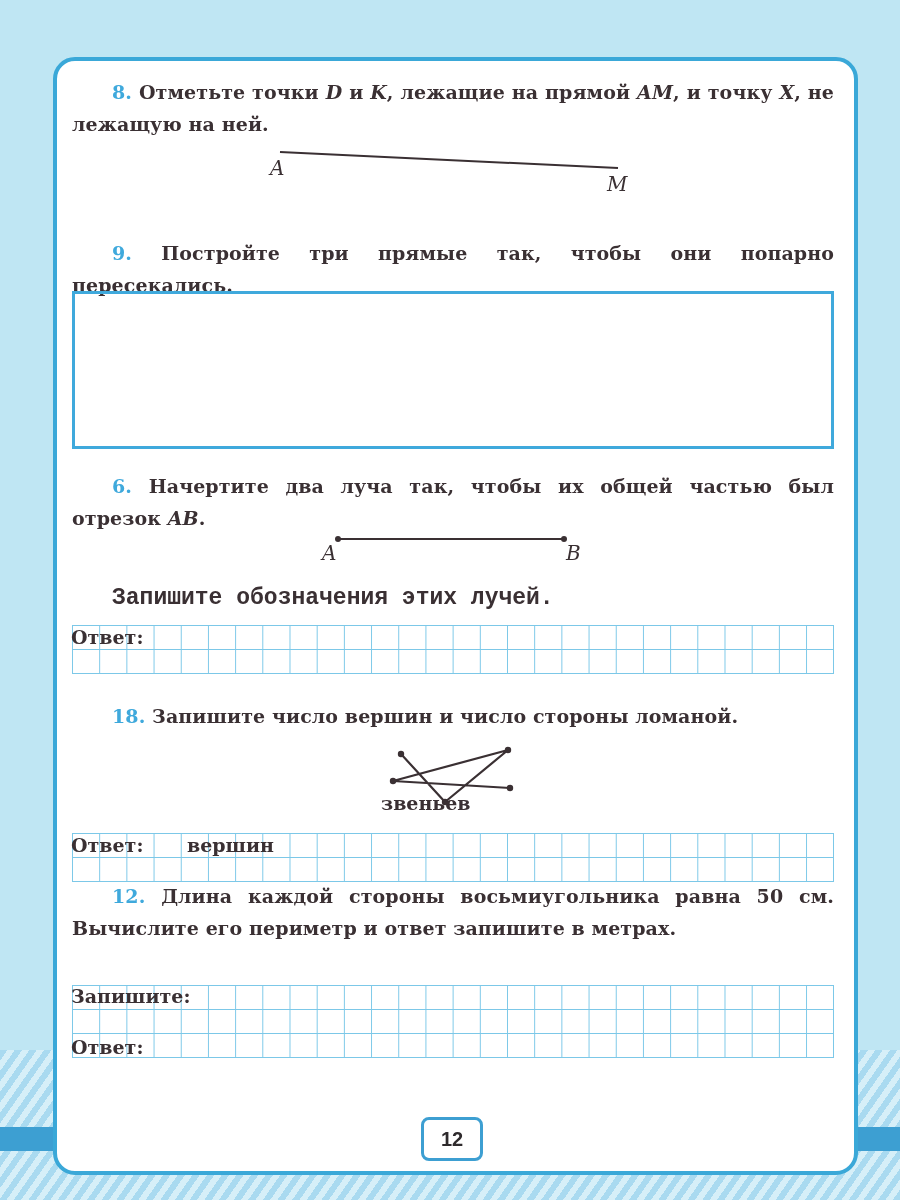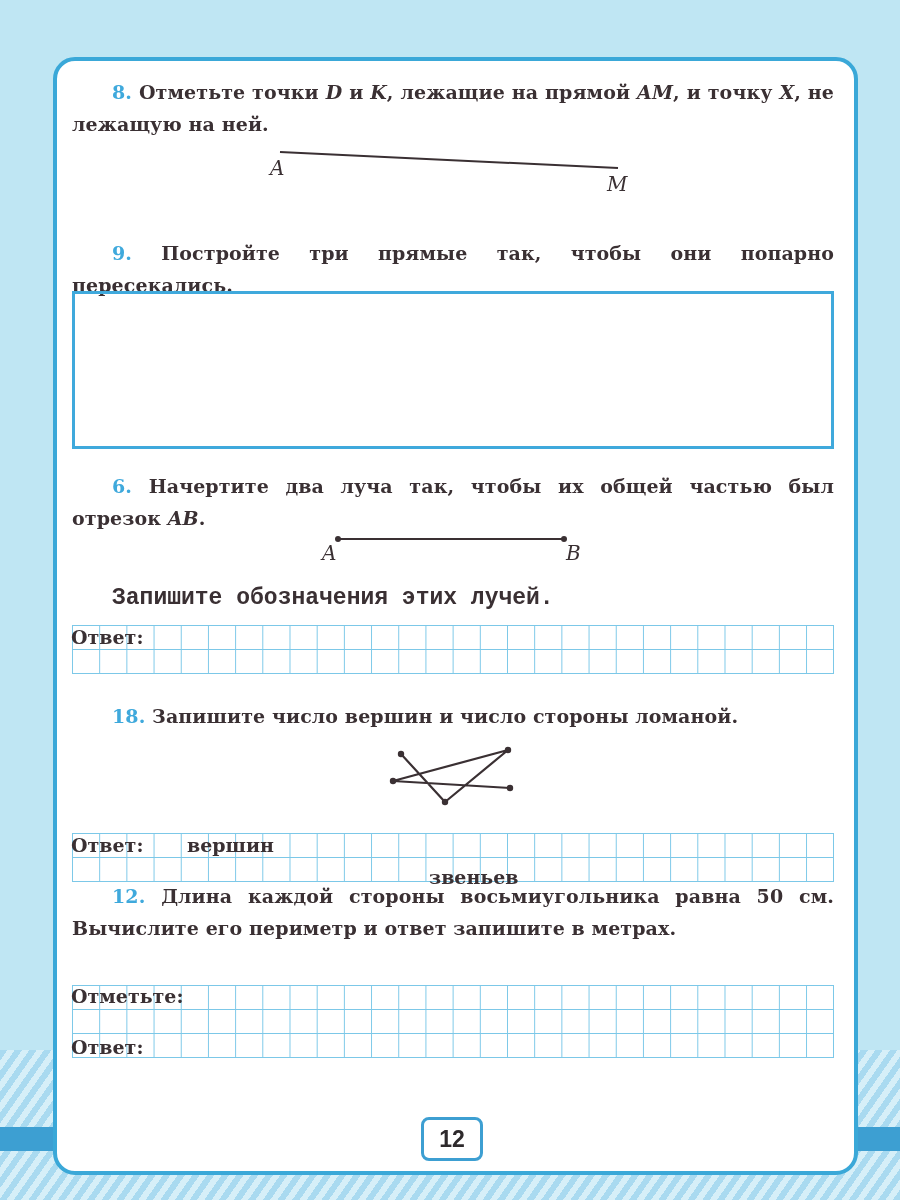--- a/index.html
+++ b/index.html
@@ -29,21 +29,21 @@
     border-radius: 22px;
   }
   .bottom-band {
     position: absolute; left: 0; top: 1127px; width: 900px; height: 24px;
     background: #3d9fd2;
   }
   .page-num {
     position: absolute; left: 421px; top: 1117px; width: 62px; height: 44px;
     background: #ffffff; border: 3px solid #3d9fd2; border-radius: 8px;
     font-family: "Liberation Sans", sans-serif; font-weight: bold;
-    font-size: 23px; color: #2e2a2c;
+    font-size: 20px; color: #2e2a2c;
     display: flex; align-items: center; justify-content: center;
   }
   .task {
     position: absolute; left: 72px; width: 762px;
     font-size: 19px; line-height: 32px; font-weight: bold;
     text-align: justify; text-indent: 40px;
     letter-spacing: 0.1px;
   }
   .task .num { color: #3fa9dc; }
   .it { font-style: italic; font-family: "DejaVu Serif", serif; }
@@ -131,24 +131,24 @@
   <circle cx="401" cy="754" r="3.2" fill="#3a3033"></circle>
   <circle cx="445" cy="802" r="3.2" fill="#3a3033"></circle>
   <circle cx="508" cy="750" r="3.2" fill="#3a3033"></circle>
   <circle cx="393" cy="781" r="3.2" fill="#3a3033"></circle>
   <circle cx="510" cy="788" r="3.2" fill="#3a3033"></circle>
 </svg>
 
 <div class="grid" style="top:833px;height:49px;"></div>
 <span class="grid-label" style="left:71px;top:834px;">Ответ:</span>
 <span class="grid-text" style="left:187px;top:834px;">вершин</span>
-<span class="grid-text" style="left:381px;top:866px;margin-left:48px;">звеньев</span>
+<span class="grid-text" style="left:381px;top:792px;">звеньев</span>
 
 <div class="task" style="top:880px;">
   <span class="num">12.</span>
   <span>Длина каждой стороны восьмиугольника равна 50 см. Вычислите его периметр и ответ запишите в метрах.</span>
 </div>
 
 <div class="grid" style="top:985px;height:73px;"></div>
-<span class="grid-label" style="left:71px;top:985px;">Отметьте:</span>
+<span class="grid-label" style="left:71px;top:985px;">Запишите:</span>
 <span class="grid-label" style="left:71px;top:1036px;">Ответ:</span>
 
 <div class="page-num">12</div>
 
 </body></html>

